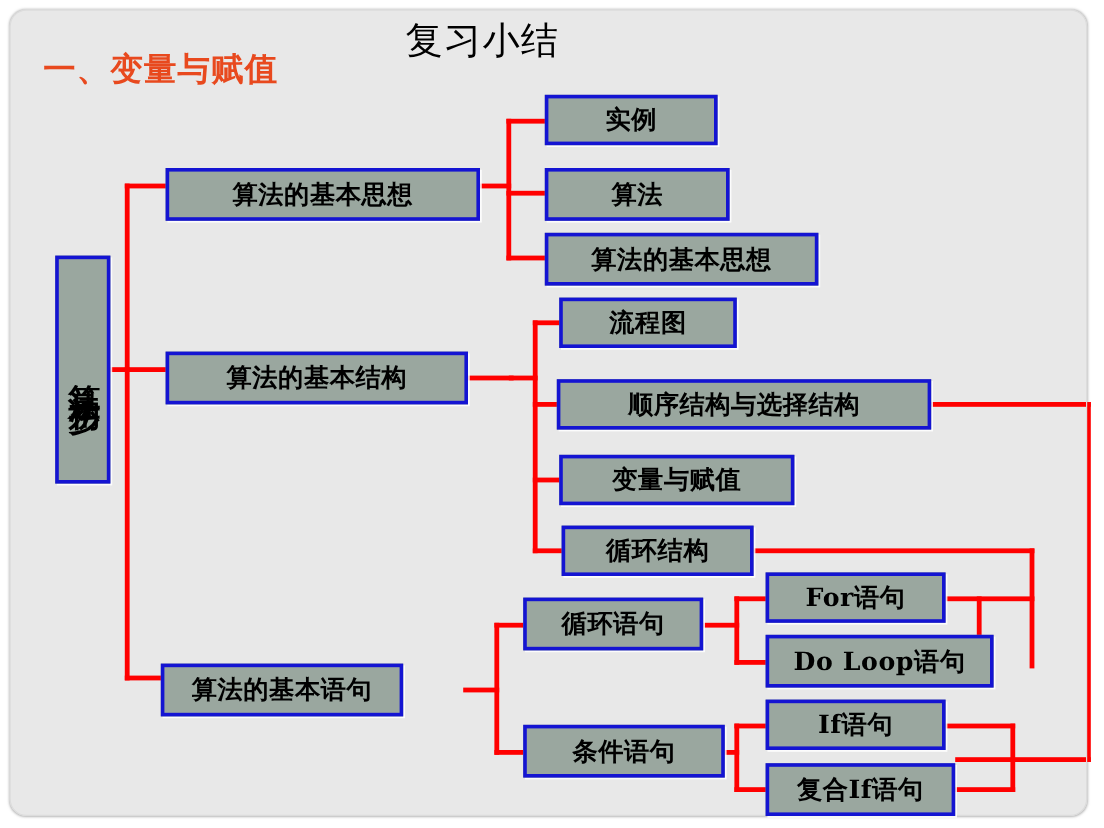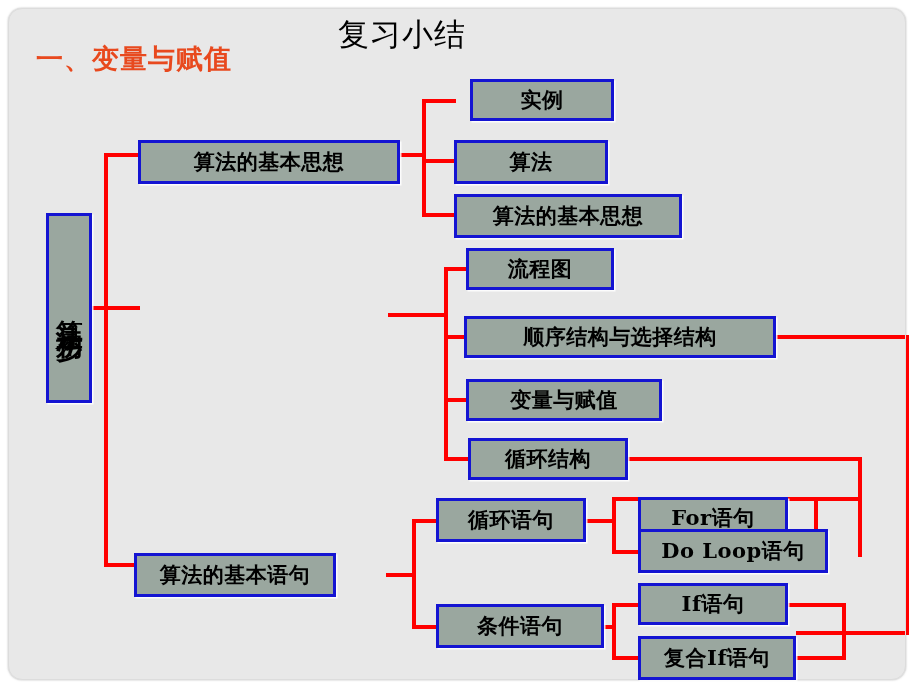--- a/index.html
+++ b/index.html
@@ -155,25 +155,28 @@
     <div class="ln" style="left:834px; top:595px; width:4px; height:57px;"></div>
     <div class="ln" style="left:786px; top:648px; width:52px; height:4px;"></div>
 
     <div class="node vert" style="left:38px; top:205px; width:46px; height:190px; font-size:27px;">
       <span>算法初步</span>
     </div>
 
     <div class="node" style="left:130px; top:132px; width:262px; height:44px; font-size:21px;">
       <span>算法的基本思想</span>
     </div>
+    <div class="node" style="left:130px; top:285px; width:252px; height:44px; font-size:21px;">
+      <span>算法的基本结构</span>
+    </div>
     <div class="node" style="left:126px; top:545px; width:202px; height:44px; font-size:21px;">
       <span>算法的基本语句</span>
     </div>
 
-    <div class="node" style="left:446px; top:71px; width:144px; height:42px; font-size:21px;margin-left:16px;">
+    <div class="node" style="left:446px; top:71px; width:144px; height:42px; font-size:21px;">
       <span>实例</span>
     </div>
     <div class="node" style="left:446px; top:132px; width:154px; height:44px; font-size:21px;">
       <span>算法</span>
     </div>
     <div class="node" style="left:446px; top:186px; width:228px; height:44px; font-size:21px;">
       <span>算法的基本思想</span>
     </div>
 
     <div class="node" style="left:458px; top:240px; width:148px; height:42px; font-size:21px;">
@@ -189,21 +192,21 @@
       <span>循环结构</span>
     </div>
 
     <div class="node" style="left:428px; top:490px; width:150px; height:44px; font-size:21px;">
       <span>循环语句</span>
     </div>
     <div class="node" style="left:428px; top:596px; width:168px; height:44px; font-size:21px;">
       <span>条件语句</span>
     </div>
 
-    <div class="node" style="left:630px; top:469px; width:150px; height:42px; font-size:21px;margin-top:20px;">
+    <div class="node" style="left:630px; top:469px; width:150px; height:42px; font-size:21px;">
       <span>For语句</span>
     </div>
     <div class="node" style="left:630px; top:521px; width:190px; height:44px; font-size:21px;">
       <span>Do Loop语句</span>
     </div>
 
     <div class="node" style="left:630px; top:628px; width:158px; height:44px; font-size:21px;">
       <span>复合If语句</span>
     </div>
     <div class="node" style="left:630px; top:575px; width:150px; height:42px; font-size:21px;">

